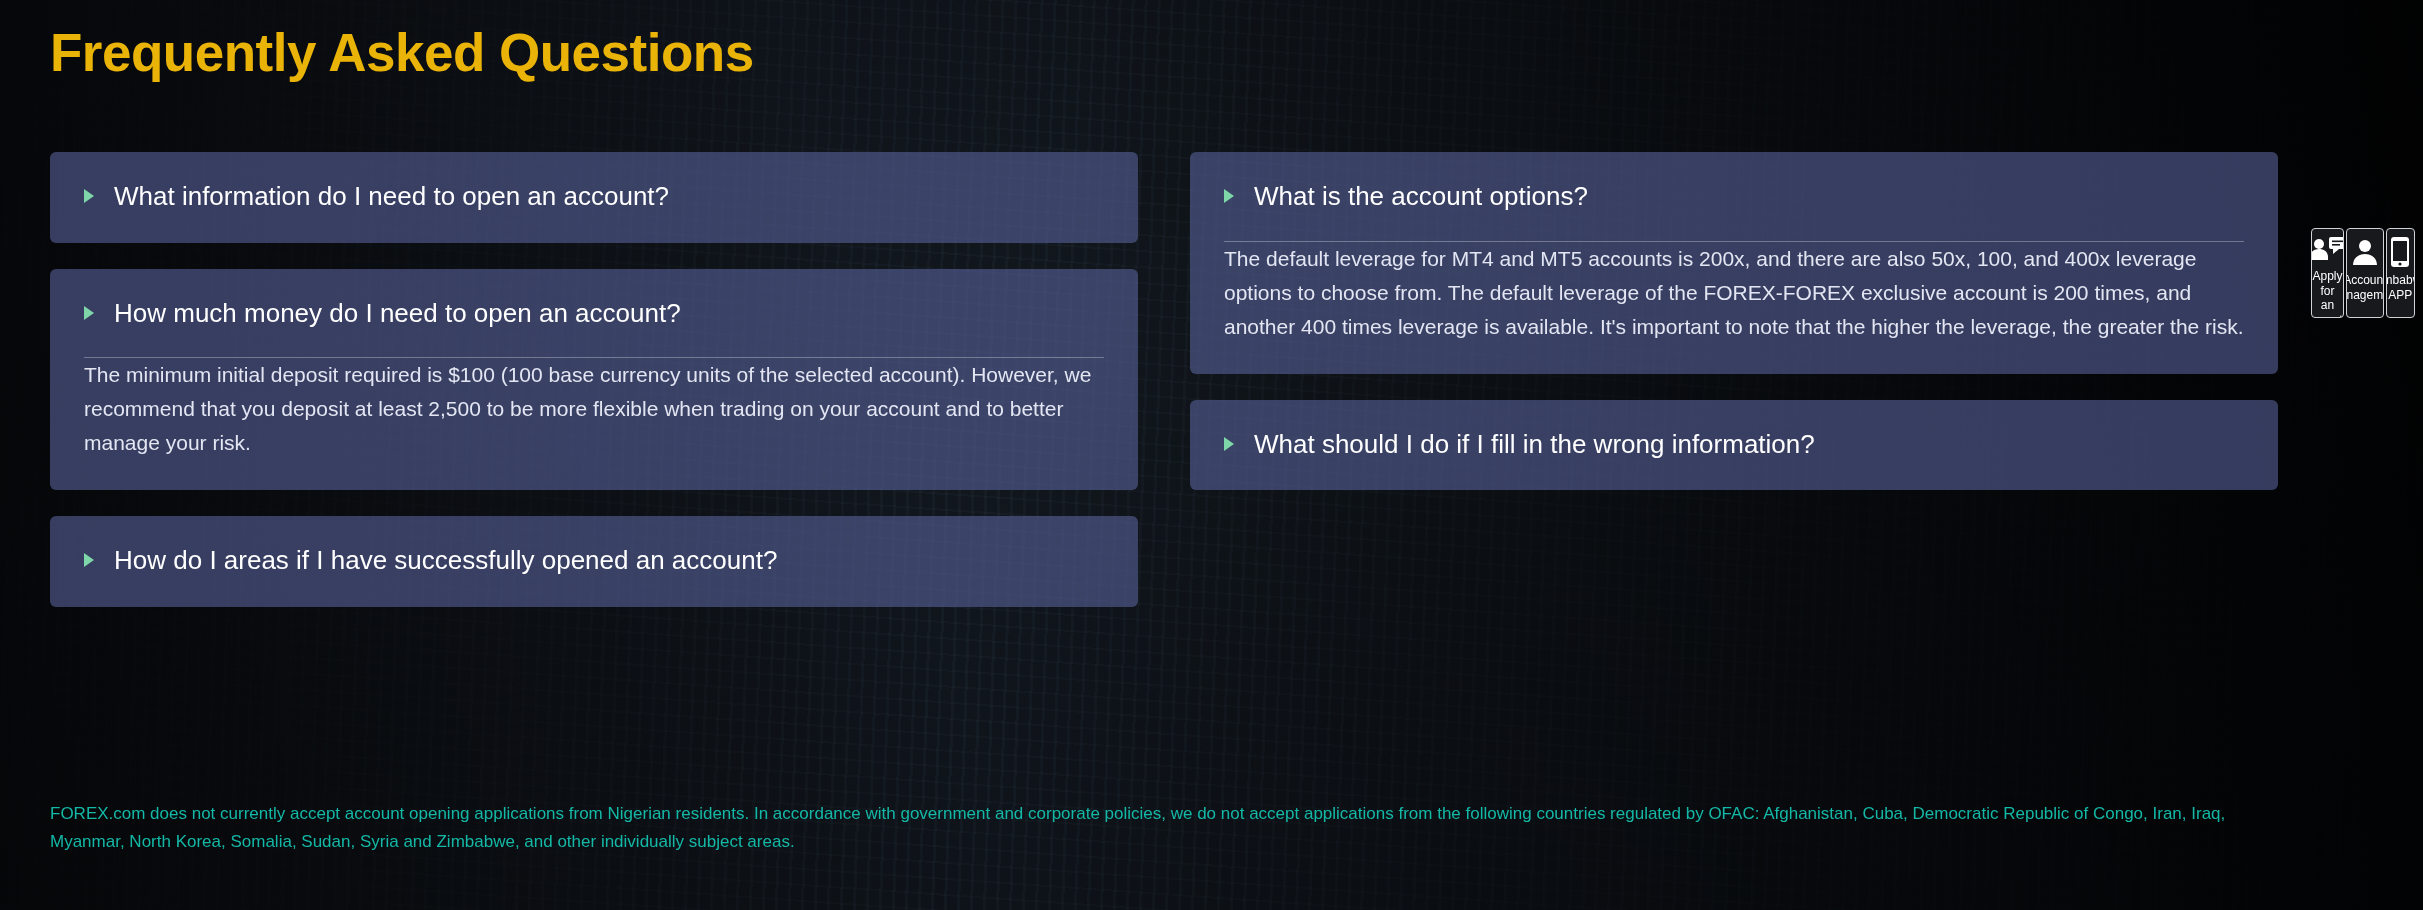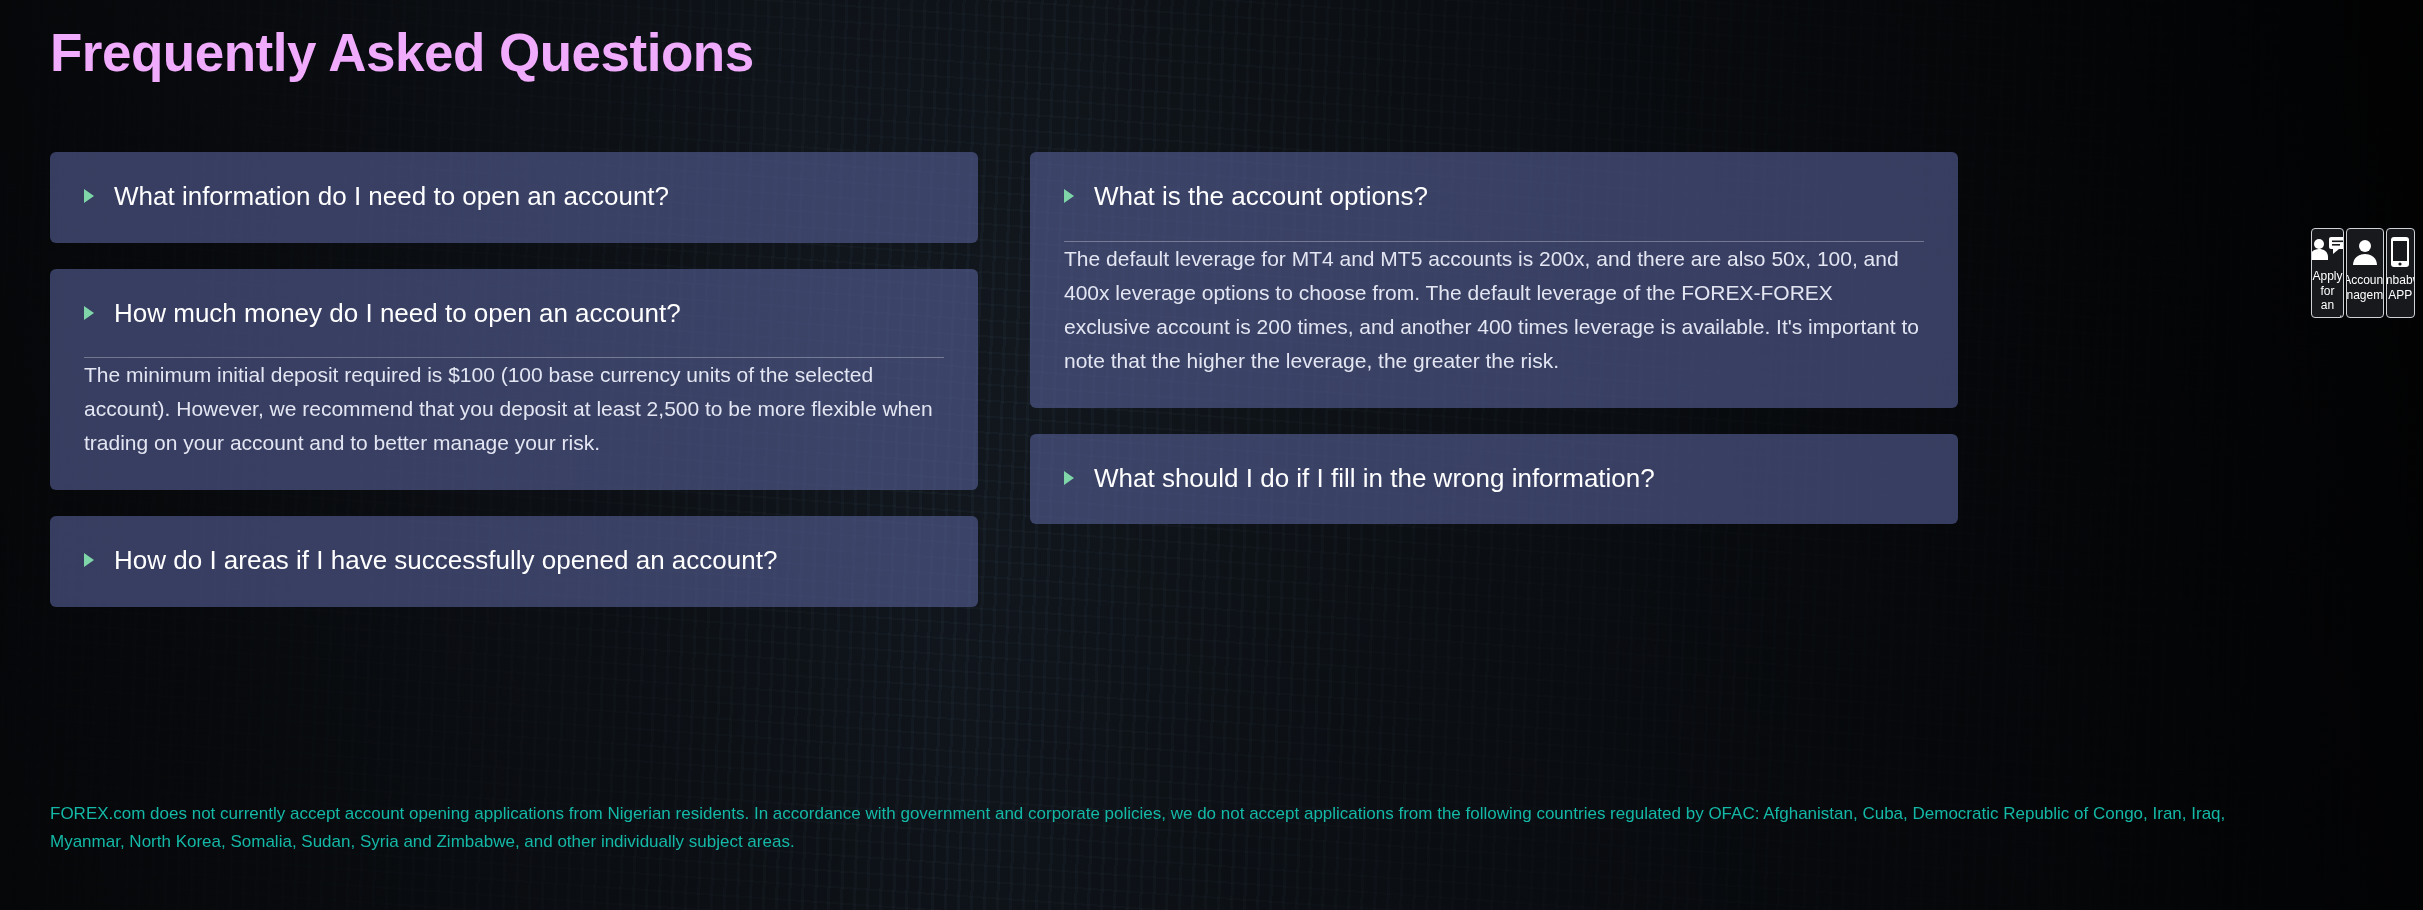--- a/index.html
+++ b/index.html
@@ -40,35 +40,35 @@
     z-index: 3;
     padding: 0;
   }
 
   .title {
     position: absolute;
     left: 50px;
     top: 22px;
     font-size: 53px;
     font-weight: bold;
-    color: #f0abfc;
+    color: #eab308;
     letter-spacing: -0.5px;
     white-space: nowrap;
   }
 
   .cols {
     position: absolute;
     left: 50px;
     top: 152px;
     width: 2255px;
     display: flex;
     gap: 52px;
     align-items: flex-start;
   }
-  .col { width: 928px; display: flex; flex-direction: column; gap: 26px; border-radius: 6px; }
+  .col { width: 1088px; display: flex; flex-direction: column; gap: 26px; border-radius: 6px; }
 
   .faq {
     background: rgba(86, 96, 150, 0.62);
     border-radius: 6px;
     padding: 28px 34px 30px 34px;
   }
   .faq.collapsed { padding-bottom: 30px; }
 
   .q-row {
     display: flex;

